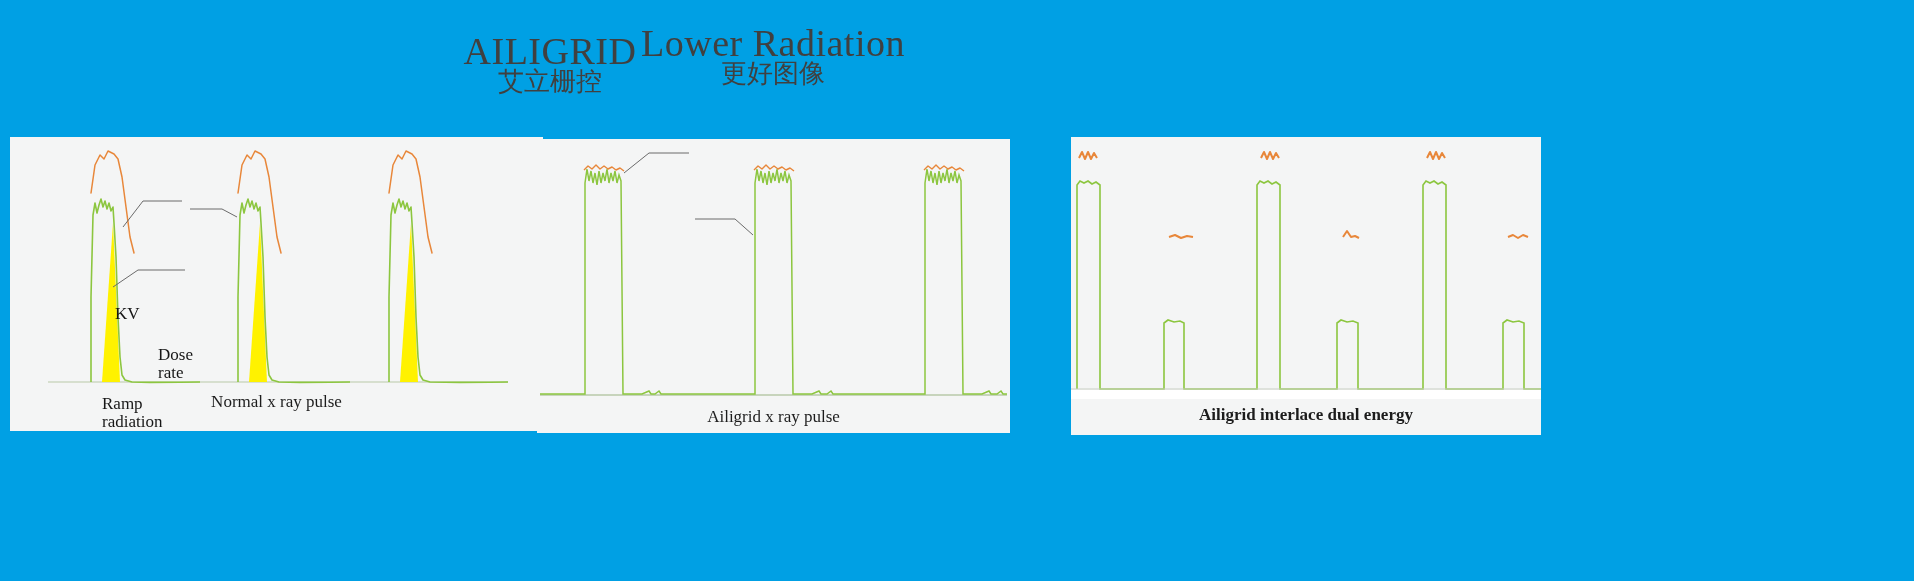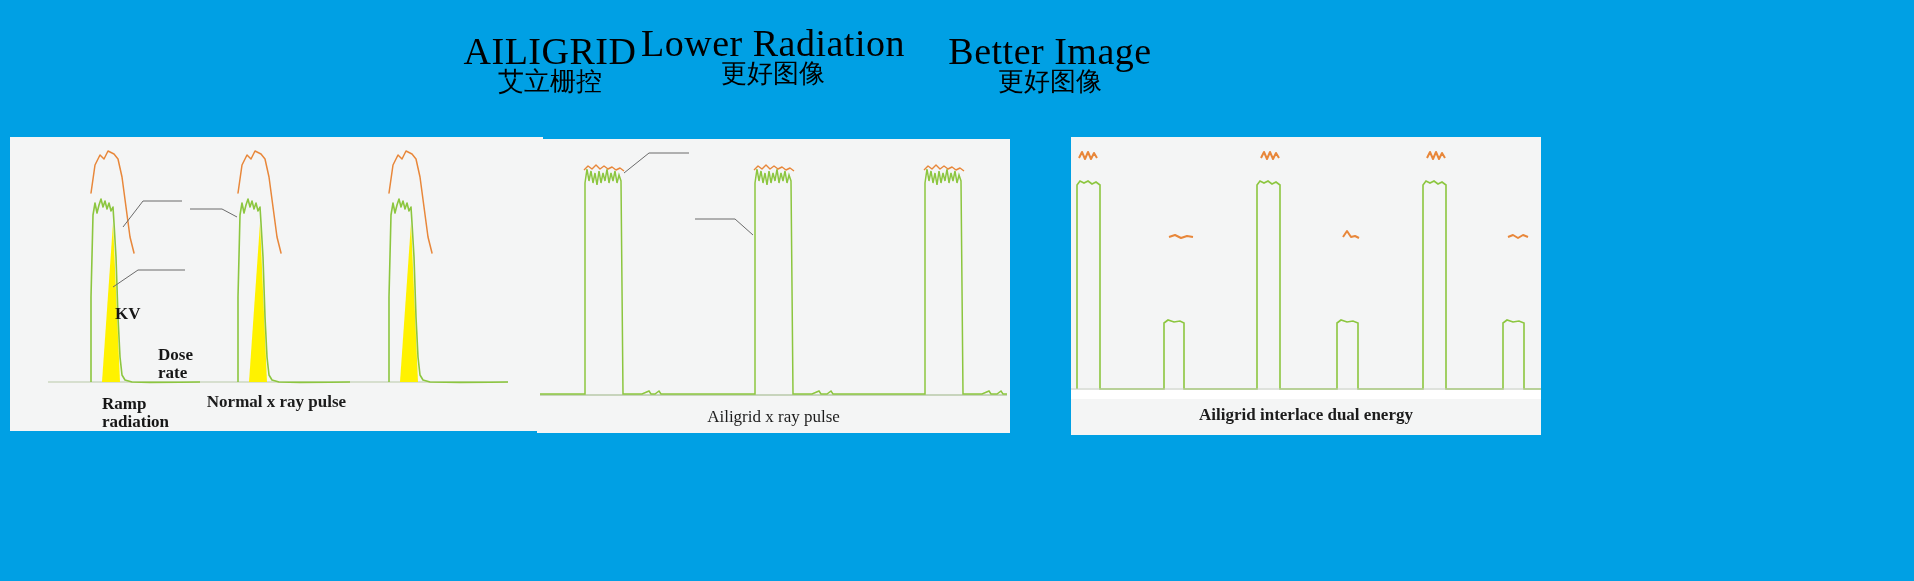--- a/index.html
+++ b/index.html
@@ -19,21 +19,21 @@
   #header {
     position: absolute;
     left: 0;
     top: 0;
     width: 1914px;
     height: 160px;
   }
   .hdr-col {
     position: absolute;
     text-align: center;
-    color: #000000;
+    color: #404040;
   }
   .hdr-en {
     font-family: "Liberation Serif", "DejaVu Serif", serif;
     font-size: 38px;
     font-weight: 400;
     letter-spacing: 0.5px;
     line-height: 1;
     white-space: nowrap;
   }
   .hdr-cn {
@@ -47,21 +47,21 @@
   #hdr-col-1 { left: 628px; top: 24px; width: 290px; }
   #hdr-col-2 { left: 920px; top: 32px; width: 260px; }
 
   
   .panel {
     position: absolute;
     background: #f4f5f5;
     box-sizing: border-box;
     overflow: hidden;
   }
-  #panel-0 { left: 10px;   top: 137px; width: 533px; height: 294px; font-weight: bold; }
+  #panel-0 { left: 10px;   top: 137px; width: 533px; height: 294px; }
   #panel-1 { left: 537px;  top: 139px; width: 473px; height: 294px; padding-left: 44px; }
   #panel-2 { left: 1071px; top: 137px; width: 470px; height: 298px; }
 
   .plot-area {
     position: absolute;
     left: 0; top: 0;
     width: 100%;
   }
   .caption {
     position: absolute;
@@ -97,24 +97,20 @@
 
 <div id="header">
   <div class="hdr-col" id="hdr-col-0">
     <div class="hdr-en">AILIGRID</div>
     <div class="hdr-cn">艾立栅控</div>
   </div>
   <div class="hdr-col" id="hdr-col-1">
     <div class="hdr-en">Lower Radiation</div>
     <div class="hdr-cn">更好图像</div>
   </div>
-  <div class="hdr-col" id="hdr-col-2">
-    <div class="hdr-en">Better Image</div>
-    <div class="hdr-cn">更好图像</div>
-  </div>
 </div>
 
 <div class="panel" id="panel-0">
 
   <svg class="plot-area" width="473" height="250" viewBox="0 0 473 250">
 
     <line x1="8" y1="245" x2="468" y2="245" stroke="#b9c9a8" stroke-width="1"></line>
 
     <g>
 

